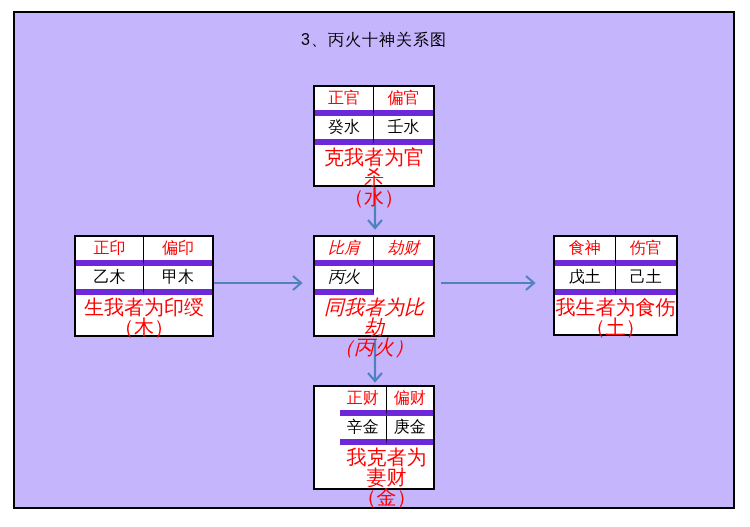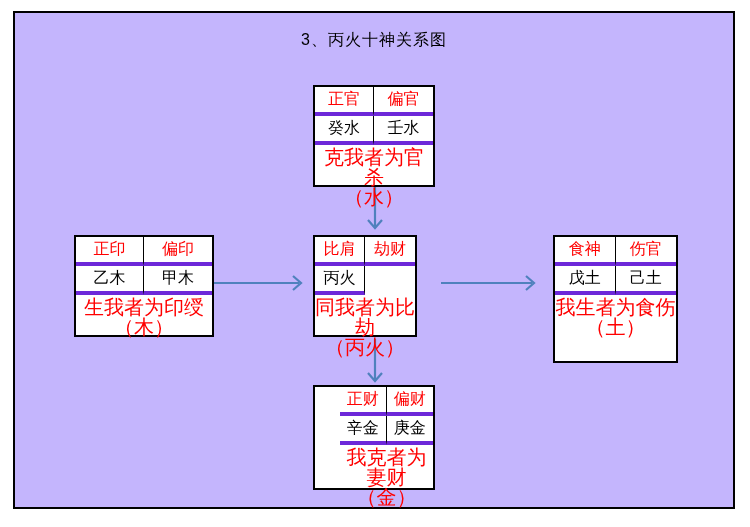--- a/index.html
+++ b/index.html
@@ -35,29 +35,29 @@
   .box {
     position:absolute;
     border:2px solid #000000;
     background:#ffffff;
     display:grid;
     grid-template-columns:1fr 1fr;
     grid-template-rows:29px 29px 1fr;
   }
   .box-top    { left:298px; top:72px;  width:122px; height:102px; }
   .box-left   { left:59px;  top:222px; width:140px; height:102px; }
-  .box-center { left:298px; top:222px; width:104px; height:102px; }
-  .box-right  { left:538px; top:222px; width:125px; height:128px; }
+  .box-center { left:298px; top:222px; width:122px; height:102px;font-style:italic; }
+  .box-right  { left:538px; top:222px; width:125px; height:101px; }
   .box-bottom { left:298px; top:372px; width:122px; height:105px;padding-left:25px; }
   .cell {
     display:flex;
     align-items:center;
     justify-content:center;
     font-size:16px;
-    border-bottom:4px solid #6d28d9;
+    border-bottom:6px solid #6d28d9;
   }
   .cell.col-l { border-right:1px solid #000000; }
   .cell.hdr { color:#ff0000; }
   .cell.stem { color:#000000; }
   .desc {
     grid-column:1 / 3;
     color:#ff0000;
     font-size:20px;
     text-align:center;
     line-height:20px;

